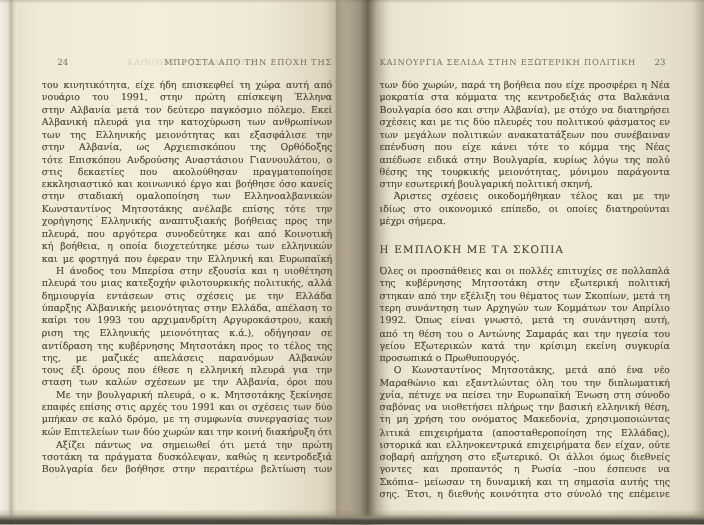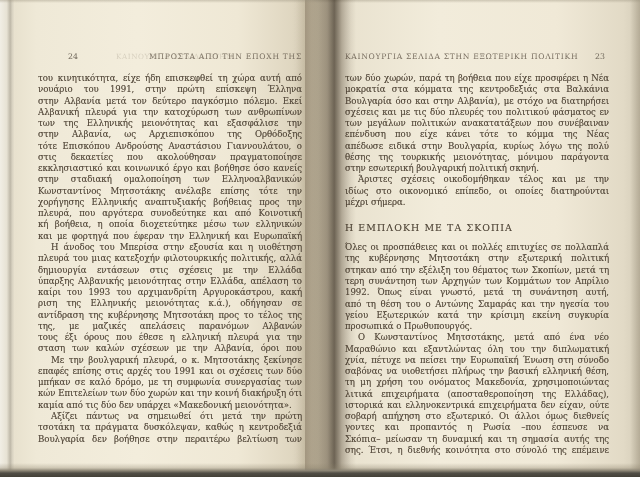--- a/index.html
+++ b/index.html
@@ -51,21 +51,21 @@
   }
 
   .runhead {
     position:absolute; top:52px; height:12px;
     display:flex; justify-content:space-between; align-items:baseline;
     font-size:7.6px; letter-spacing:0.7px; color:#7b7163;
   }
   .runhead-left  { left:38px;  width:264px; }
   .runhead-right { left:345px; width:260px; }
   .pagenum { font-size:7.8px; letter-spacing:0; color:#6f675a; }
-  .pagenum-left { margin-left:30px; }
+  .pagenum-left { margin-left:14px; }
   .ghost {
     position:absolute; left:78px; top:0; font-size:7.2px; letter-spacing:0.6px;
     color:#8d8372; opacity:0.28; filter:blur(0.4px);
   }
   .running-title { white-space:nowrap; overflow:hidden; }
 
   .pagebody {
     position:absolute; top:73px; width:264px;
     color:#574c3e;
     text-shadow:0 0 0.5px rgba(87,76,62,0.55);
@@ -131,21 +131,20 @@
       <div class="line">καίρι του 1993 του αρχιμανδρίτη Αργυροκάστρου, κακή μεταχεί-</div>
       <div class="line">ριση της Ελληνικής μειονότητας κ.ά.), οδήγησαν σε σκληρότατη</div>
       <div class="line">αντίδραση της κυβέρνησης Μητσοτάκη προς το τέλος της θητείας</div>
       <div class="line">της, με μαζικές απελάσεις παρανόμων Αλβανών μεταναστών και</div>
       <div class="line">τους έξι όρους που έθεσε η ελληνική πλευρά για την αποκατά-</div>
       <div class="line">σταση των καλών σχέσεων με την Αλβανία, όροι που αφορούσαν</div>
       <div class="line indent">Με την βουλγαρική πλευρά, ο κ. Μητσοτάκης ξεκίνησε τις</div>
       <div class="line">επαφές επίσης στις αρχές του 1991 και οι σχέσεις των δύο χωρών</div>
       <div class="line">μπήκαν σε καλό δρόμο, με τη συμφωνία συνεργασίας των Γενι-</div>
       <div class="line">κών Επιτελείων των δύο χωρών και την κοινή διακήρυξη ότι σε</div>
-      <div class="line last">καμία από τις δύο δεν υπάρχει «Μακεδονική μειονότητα».</div>
       <div class="line indent">Αξίζει πάντως να σημειωθεί ότι μετά την πρώτη επίσκεψη Μη-</div>
       <div class="line">τσοτάκη τα πράγματα δυσκόλεψαν, καθώς η κεντροδεξιά στην</div>
       <div class="line last">Βουλγαρία δεν βοήθησε στην περαιτέρω βελτίωση των σχέσεων</div>
     </div>
   <div class="pagebody pagebody-right">
       <div class="line">των δύο χωρών, παρά τη βοήθεια που είχε προσφέρει η Νέα Δη-</div>
       <div class="line">μοκρατία στα κόμματα της κεντροδεξιάς στα Βαλκάνια (τόσο στη</div>
       <div class="line">Βουλγαρία όσο και στην Αλβανία), με στόχο να διατηρήσει καλές</div>
       <div class="line">σχέσεις και με τις δύο πλευρές του πολιτικού φάσματος εν όψει</div>
       <div class="line">των μεγάλων πολιτικών ανακατατάξεων που συνέβαιναν τότε. Η</div>

